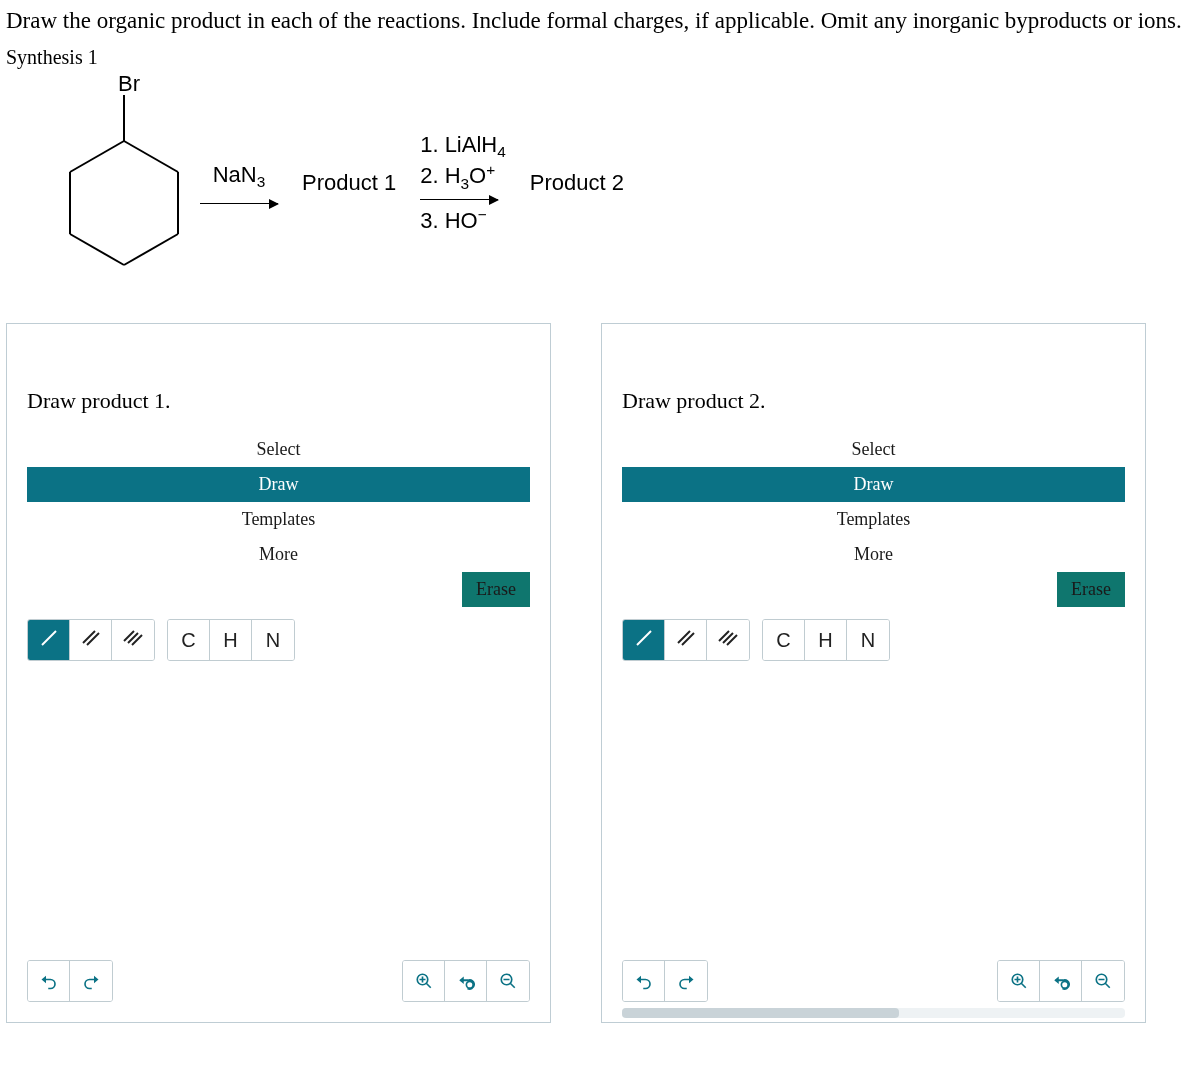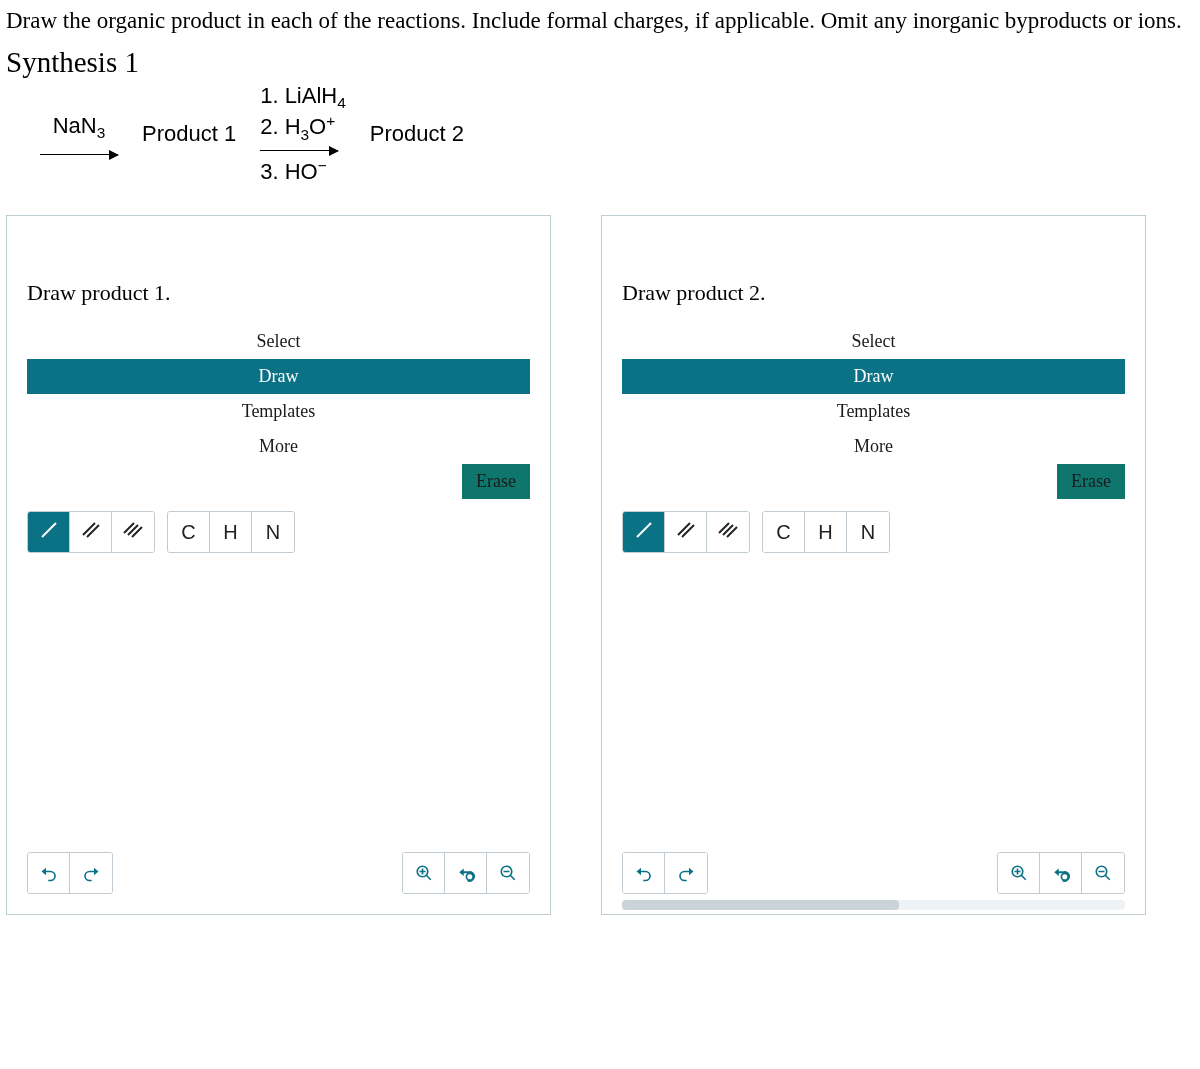--- a/index.html
+++ b/index.html
@@ -1,18 +1,18 @@
 <!DOCTYPE html>
 <html><head>
 <meta charset="utf-8">
 <style>
   * { box-sizing: border-box; margin: 0; padding: 0; }
   body { font-family: Georgia, 'Times New Roman', serif; font-size: 22px; color: #000; background: #fff; padding: 4px 6px; width: 1200px; }
   .question-text { margin: 4px 0 12px 0; font-size: 23px; }
-  .synth-label { font-size: 29px; margin-bottom: 4px; }
+  .synth-label { font-size: 20px; margin-bottom: 4px; }
   .reaction-row { display: flex; align-items: center; margin-left: 24px; margin-bottom: 30px; }
   .molecule { width: 160px; height: 220px; position: relative; }
   .reagent-block { font-family: Liberation Sans, sans-serif; font-size: 22px; text-align: center; margin: 0 10px; }
   .arrow-line { border-top: 1.5px solid #000; width: 78px; position: relative; margin: 12px auto 0 auto; }
   .arrow-line::after { content: ''; position: absolute; right: -1px; top: -5px; border-left: 10px solid #000; border-top: 5px solid transparent; border-bottom: 5px solid transparent; }
   .product-label { font-family: Arial, Helvetica, sans-serif; font-size: 22px; margin: 0 14px; }
   .reagent-multi { font-family: Arial, Helvetica, sans-serif; font-size: 22px; margin: 0 10px; }
   .reagent-multi .line { white-space: nowrap; }
   .reagent-multi .arrow-line { margin: 6px 0; }
   sub { font-size: 0.7em; }
@@ -41,20 +41,32 @@
   .scrollbar-track { position: absolute; left: 20px; right: 20px; bottom: 4px; height: 10px; background: #eef2f4; border-radius: 4px; }
   .scrollbar-thumb { position: absolute; left: 0; top: 0; width: 55%; height: 100%; background: #c9d3d8; border-radius: 4px; }
 </style>
 </head>
 <body>
 
 <div class="question-text">Draw the organic product in each of the reactions. Include formal charges, if applicable. Omit any inorganic byproducts or ions.</div>
 <div class="synth-label">Synthesis 1</div>
 
 <div class="reaction-row">
+  <div class="molecule">
+    <svg viewBox="0 0 160 220" width="160" height="220">
+      <text x="88" y="18" font-family="Arial" font-size="22">Br</text>
+      <line x1="94" y1="22" x2="94" y2="68" stroke="#000" stroke-width="2"></line>
+      <line x1="94" y1="68" x2="40" y2="99" stroke="#000" stroke-width="2"></line>
+      <line x1="94" y1="68" x2="148" y2="99" stroke="#000" stroke-width="2"></line>
+      <line x1="40" y1="99" x2="40" y2="161" stroke="#000" stroke-width="2"></line>
+      <line x1="148" y1="99" x2="148" y2="161" stroke="#000" stroke-width="2"></line>
+      <line x1="40" y1="161" x2="94" y2="192" stroke="#000" stroke-width="2"></line>
+      <line x1="148" y1="161" x2="94" y2="192" stroke="#000" stroke-width="2"></line>
+    </svg>
+  </div>
 
   <div class="reagent-block">
     <div id="r1">NaN<sub>3</sub></div>
     <div class="arrow-line"></div>
   </div>
 
   <div class="product-label">Product 1</div>
 
   <div class="reagent-multi">
     <div class="line" id="r2a">1. LiAlH<sub>4</sub></div>

